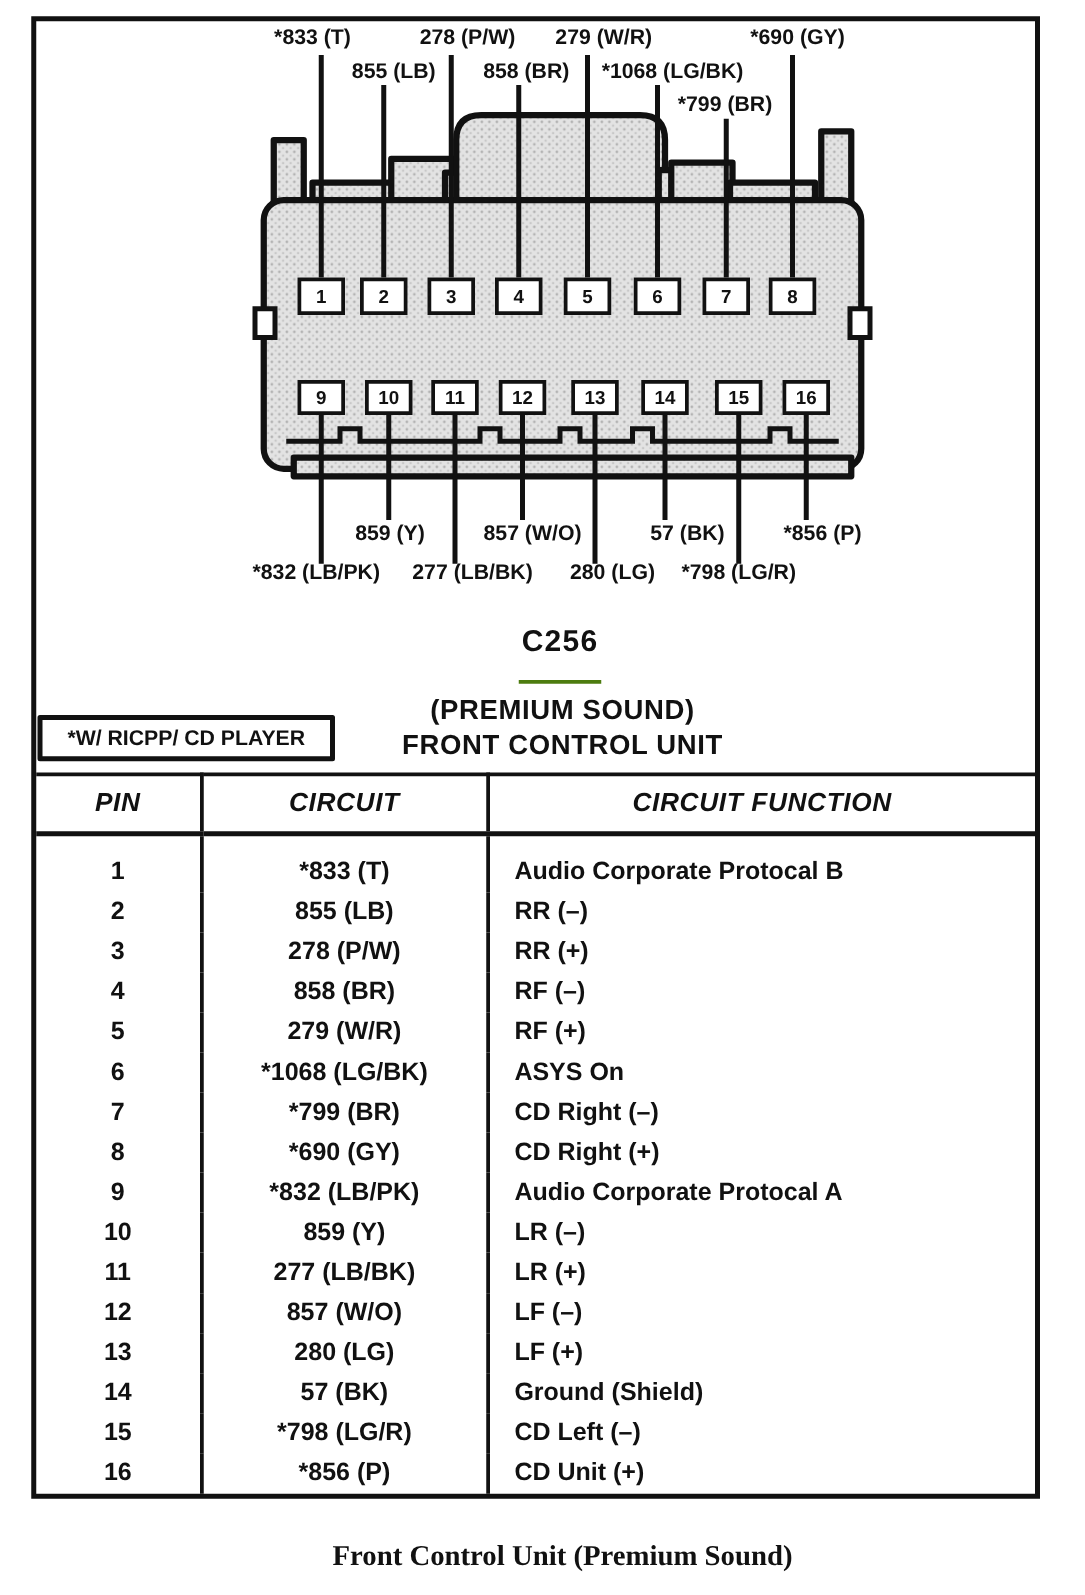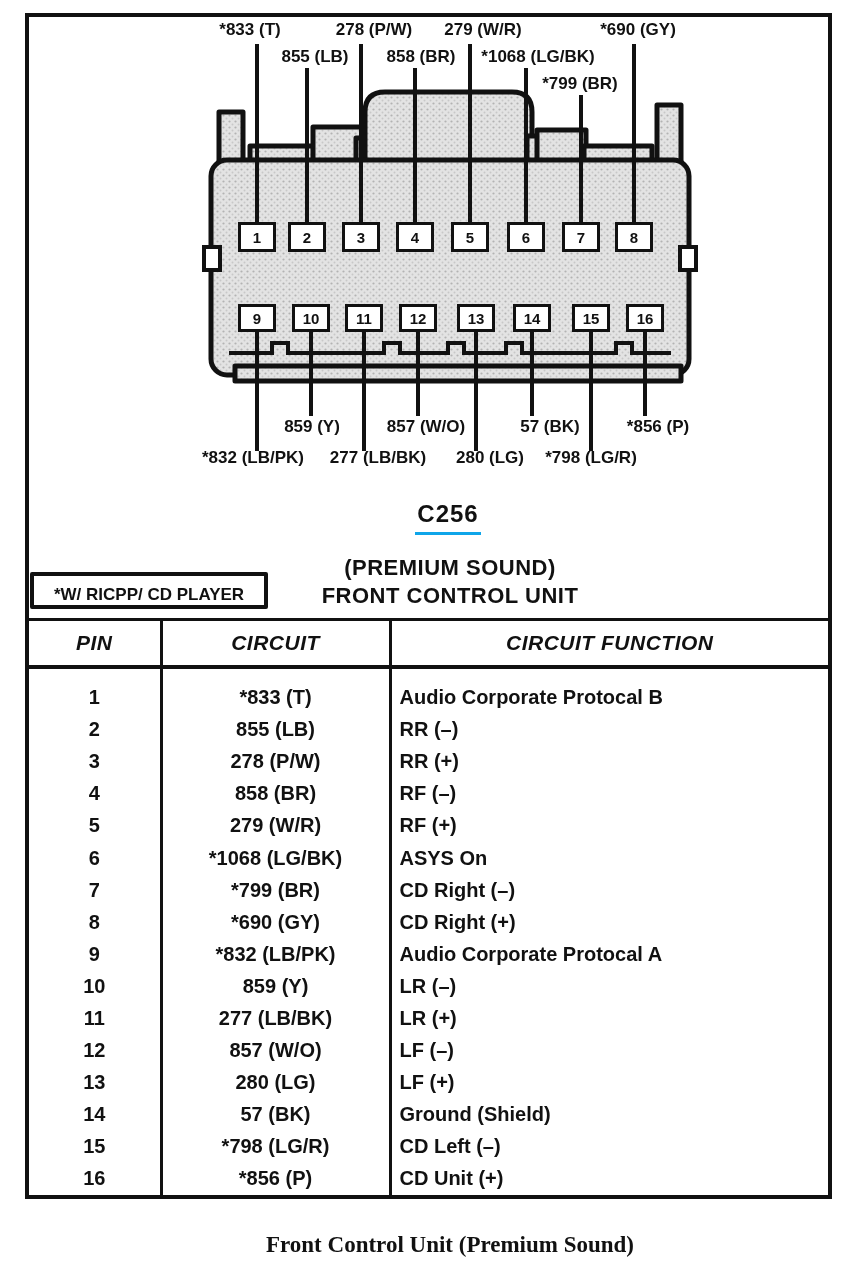--- a/index.html
+++ b/index.html
@@ -19,47 +19,47 @@
     font-weight:bold;font-size:15px;z-index:3;
   }
   .wlabel{
     position:absolute;transform:translateX(-50%);white-space:nowrap;
     font-weight:bold;font-size:17px;z-index:2;letter-spacing:0px;
   }
   .c256{
     position:absolute;left:248px;top:500px;width:400px;text-align:center;
     font-size:24px;font-weight:bold;letter-spacing:1px;
   }
-  .c256 span{border-bottom:3px solid #0ea5e9;padding:0 2px 5px 2px;text-align:right;}
+  .c256 span{border-bottom:3px solid #4d7c0f;padding:0 2px 17px 2px;text-align:right;}
   .unit-title{
     position:absolute;left:250px;top:554px;width:400px;text-align:center;
     font-size:22px;font-weight:bold;line-height:28px;letter-spacing:0.5px;
   }
   .note-box{
     position:absolute;left:30px;top:572px;width:238px;height:37px;box-sizing:border-box;
     border:4px solid #111;border-radius:2px;background:#fff;
-    display:flex;align-items:flex-end;justify-content:center;
+    display:flex;align-items:center;justify-content:center;
     font-size:17px;font-weight:bold;letter-spacing:0px;z-index:4;
   }
   table.pin-table{
     position:absolute;left:29px;top:618px;width:799px;height:577px;
     border-collapse:collapse;table-layout:fixed;z-index:2;
   }
   table.pin-table th{
     border-top:3px solid #111;border-bottom:4px solid #111;
     font-size:21px;font-weight:bold;height:42px;text-align:center;letter-spacing:0.5px;font-style:italic;
   }
   table.pin-table th.c1, table.pin-table td.c1{border-right:3px solid #111;}
   table.pin-table th.c2, table.pin-table td.c2{border-right:3px solid #111;}
   table.pin-table td{
     font-size:20px;font-weight:bold;height:31px;vertical-align:middle;padding:0;
   }
   table.pin-table td.c1{text-align:center;}
   table.pin-table td.c2{text-align:center;}
-  table.pin-table td.c3{text-align:left;padding-left:8px;}
+  table.pin-table td.c3{text-align:left;padding-left:20px;}
   table.pin-table tr.first td{padding-top:12px;}
   .caption{
     position:absolute;left:16px;top:1232px;width:868px;text-align:center;
     font-family:"Liberation Serif",serif;font-weight:bold;font-size:23px;
   }
 </style>
 </head>
 <body>
 
 <div class="page">

